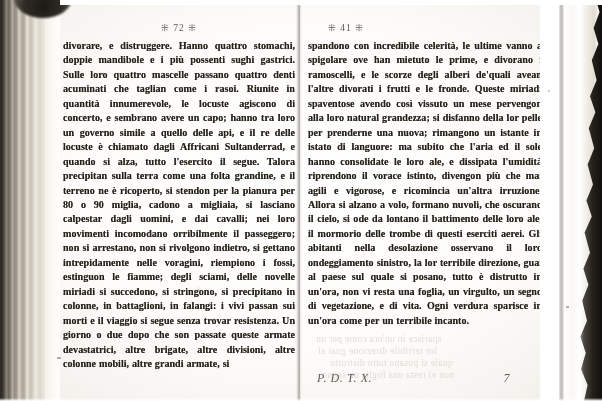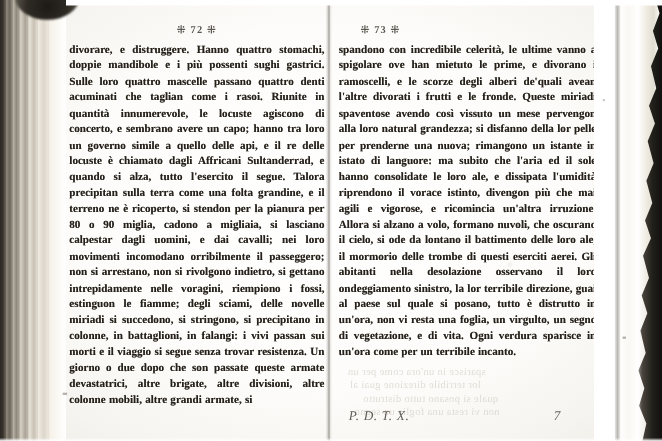--- a/index.html
+++ b/index.html
@@ -137,21 +137,20 @@
   .page-right { left: 308px; width: 234px; }
 
   .folio {
     text-align: center;
     font-size: 9.5px;
     letter-spacing: 1.1px;
     color: #3a352d;
     height: 14px;
     line-height: 14px;
     opacity: .82;
-    font-weight: bold;
   }
   .page-left  .folio { margin-top: 21px; }
   .page-right .folio { margin-top: 21px; text-align: left; padding-left: 20px; }
 
   .body-text {
     margin-top: 4px;
     font-size: 10.1px;
     line-height: 14.45px;
     text-align: justify;
     text-align-last: left;
@@ -235,21 +234,21 @@
   <div class="grain"></div>
 
   <div class="page-col page-left">
     <div class="folio">⁜ 72 ⁜</div>
     <div class="body-text">divorare, e distruggere. Hanno quattro stomachi, doppie mandibole e i più possenti sughi gastrici. Sulle loro quattro mascelle passano quattro denti acuminati che taglian come i rasoi. Riunite in quantità innumerevole, le locuste agiscono di concerto, e sembrano avere un capo; hanno tra loro un governo simile a quello delle api, e il re delle locuste è chiamato dagli Affricani Sultanderrad, e quando si alza, tutto l'esercito il segue. Talora precipitan sulla terra come una folta grandine, e il terreno ne è ricoperto, si stendon per la pianura per 80 o 90 miglia, cadono a migliaia, si lasciano calpestar dagli uomini, e dai cavalli; nei loro movimenti incomodano orribilmente il passeggero; non si arrestano, non si rivolgono indietro, si gettano intrepidamente nelle voragini, riempiono i fossi, estinguon le fiamme; degli sciami, delle novelle miriadi si succedono, si stringono, si precipitano in colonne, in battaglioni, in falangi: i vivi passan sui morti e il viaggio si segue senza trovar resistenza. Un giorno o due dopo che son passate queste armate devastatrici, altre brigate, altre divisioni, altre colonne mobili, altre grandi armate, si</div>
   </div>
 
   <div class="center-gutter"></div>
 
   <div class="page-col page-right">
-    <div class="folio">⁜ 73 ⁜</div>
+    <div class="folio">⁜ 41 ⁜</div>
     <div class="body-text">spandono con incredibile celerità, le ultime vanno a spigolare ove han mietuto le prime, e divorano i ramoscelli, e le scorze degli alberi de'quali avean l'altre divorati i frutti e le fronde. Queste miriadi spaventose avendo così vissuto un mese pervengon alla loro natural grandezza; si disfanno della lor pelle per prenderne una nuova; rimangono un istante in istato di languore: ma subito che l'aria ed il sole hanno consolidate le loro ale, e dissipata l'umidità riprendono il vorace istinto, divengon più che mai agili e vigorose, e ricomincia un'altra irruzione. Allora si alzano a volo, formano nuvoli, che oscurano il cielo, si ode da lontano il battimento delle loro ale, il mormorio delle trombe di questi eserciti aerei. Gli abitanti nella desolazione osservano il loro ondeggiamento sinistro, la lor terribile direzione, guai al paese sul quale si posano, tutto è distrutto in un'ora, non vi resta una foglia, un virgulto, un segno di vegetazione, e di vita. Ogni verdura sparisce in un'ora come per un terribile incanto.</div>
   </div>
 
   <div class="ghost ghost-4">sparisce in un'ora come per un</div>
   <div class="ghost ghost-1">lor terribile direzione guai al</div>
   <div class="ghost ghost-2">quale si posano tutto distrutto</div>
   <div class="ghost ghost-3">non vi resta una foglia un segno</div>
 
   <div class="footer-row">
     <span class="footer-sig">P. D. T. X.</span>

